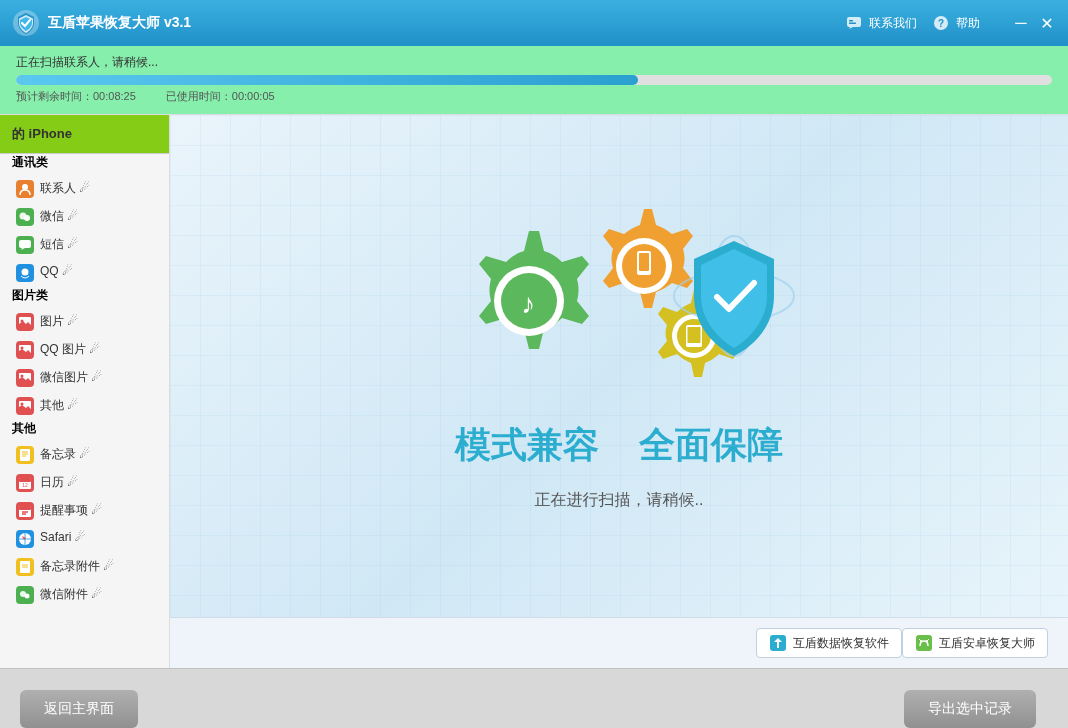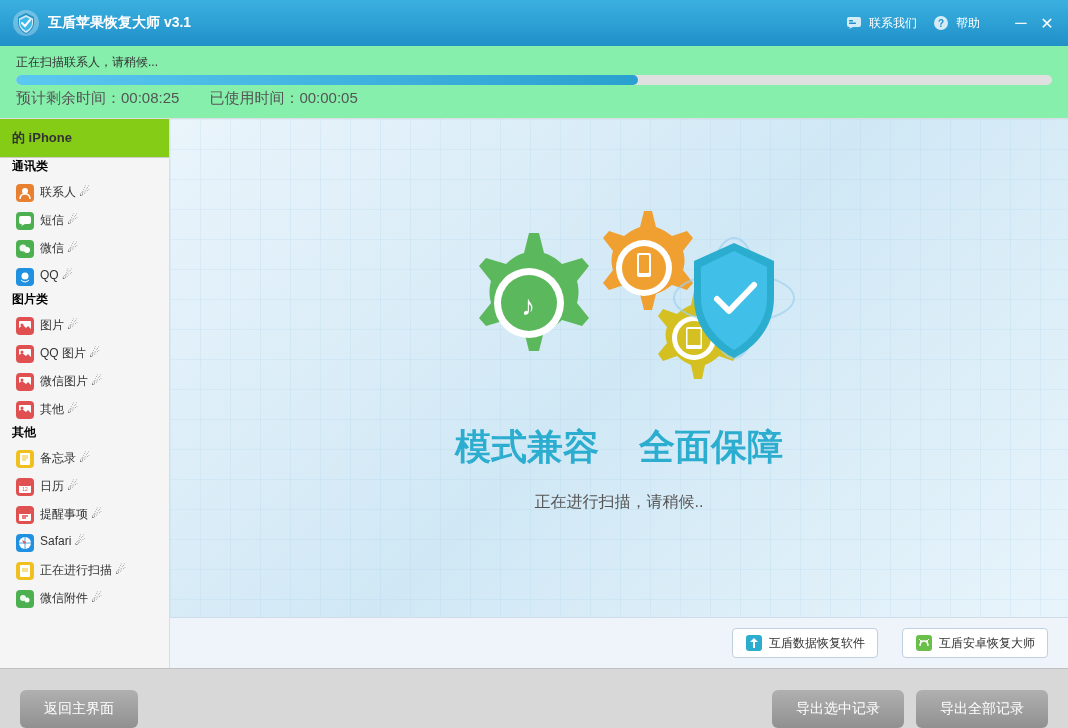--- a/index.html
+++ b/index.html
@@ -81,21 +81,21 @@
     }
     .progress-bar-fill {
       background: linear-gradient(to right, #5bc8f0, #2aa0d0);
       height: 100%;
       border-radius: 5px;
       width: 60%;
     }
     .progress-times {
       display: flex;
       gap: 30px;
-      font-size: 15px;
+      font-size: 11px;
       color: #555;
     }
 
     
     .main-layout {
       display: flex;
       flex: 1;
       overflow: hidden;
     }
 
@@ -212,21 +212,21 @@
     }
 
     
     .promo-bar {
       display: flex;
       justify-content: flex-end;
       align-items: center;
       padding: 10px 20px;
       background: #eef4fa;
       border-top: 1px solid #d0dde8;
-      gap: 24px;
+      gap: 0;
     }
     .promo-btn {
       display: flex;
       align-items: center;
       gap: 6px;
       background: white;
       border: 1px solid #c0d0e0;
       border-radius: 4px;
       padding: 5px 12px;
       font-size: 12px;
@@ -326,34 +326,34 @@
         <svg width="14" height="14" viewBox="0 0 14 14">
             <circle cx="7" cy="5" r="3" fill="white"></circle>
             <path d="M2 13 C2 10 4 8 7 8 C10 8 12 10 12 13" stroke="white" stroke-width="1.5" fill="none"></path>
           </svg>
       </div>
       <span>联系人 ☄</span>
     </div>
     <div class="sidebar-item">
       <div class="sidebar-item-icon" style="background:#4caf50;">
         <svg width="14" height="14" viewBox="0 0 14 14">
+            <circle cx="5" cy="6" r="3.5" fill="white" opacity="0.9"></circle>
+            <circle cx="9" cy="8" r="3" fill="white"></circle>
+          </svg>
+      </div>
+      <span>微信 ☄</span>
+    </div>
+    <div class="sidebar-item">
+      <div class="sidebar-item-icon" style="background:#4caf50;">
+        <svg width="14" height="14" viewBox="0 0 14 14">
             <rect x="1" y="2" width="12" height="8" rx="2" fill="white"></rect>
             <path d="M4 10 L3 12 L7 10" fill="white"></path>
           </svg>
       </div>
       <span>短信 ☄</span>
-    </div>
-    <div class="sidebar-item">
-      <div class="sidebar-item-icon" style="background:#4caf50;">
-        <svg width="14" height="14" viewBox="0 0 14 14">
-            <circle cx="5" cy="6" r="3.5" fill="white" opacity="0.9"></circle>
-            <circle cx="9" cy="8" r="3" fill="white"></circle>
-          </svg>
-      </div>
-      <span>微信 ☄</span>
     </div>
     <div class="sidebar-item">
       <div class="sidebar-item-icon" style="background:#2090e0;">
         <svg width="14" height="14" viewBox="0 0 14 14">
             <circle cx="7" cy="6" r="3.5" fill="white"></circle>
             <path d="M3 10 Q7 14 11 10" stroke="white" fill="none" stroke-width="1"></path>
           </svg>
       </div>
       <span>QQ ☄</span>
     </div>
@@ -445,21 +445,21 @@
       <span>Safari ☄</span>
     </div>
     <div class="sidebar-item">
       <div class="sidebar-item-icon" style="background:#f0c020;">
         <svg width="14" height="14" viewBox="0 0 14 14">
             <rect x="2" y="1" width="10" height="12" rx="1" fill="white"></rect>
             <line x1="4" y1="5" x2="10" y2="5" stroke="#f0c020" stroke-width="1"></line>
             <line x1="4" y1="7" x2="10" y2="7" stroke="#f0c020" stroke-width="1"></line>
           </svg>
       </div>
-      <span>正在进行扫描 ☄</span>
+      <span>备忘录附件 ☄</span>
     </div>
     <div class="sidebar-item">
       <div class="sidebar-item-icon" style="background:#4caf50;">
         <svg width="14" height="14" viewBox="0 0 14 14">
             <circle cx="5" cy="6" r="3" fill="white" opacity="0.9"></circle>
             <circle cx="9" cy="8" r="2.5" fill="white"></circle>
           </svg>
       </div>
       <span>微信附件 ☄</span>
     </div>
@@ -539,14 +539,13 @@
         <span>互盾安卓恢复大师</span>
       </button>
     </div>
   </div>
 </div>
 
 <div class="footer-bar">
   <button class="footer-btn">返回主界面</button>
   <div class="footer-spacer"></div>
   <button class="footer-btn" style="margin-right:12px;">导出选中记录</button>
-  <button class="footer-btn">导出全部记录</button>
 </div>
 
 </body></html>

